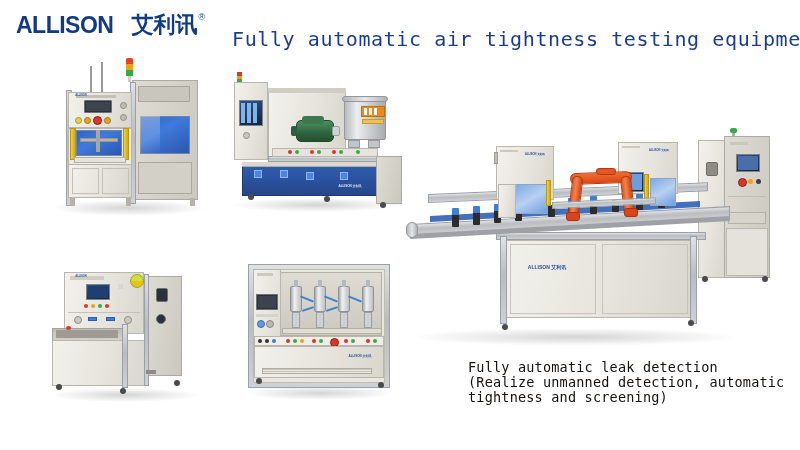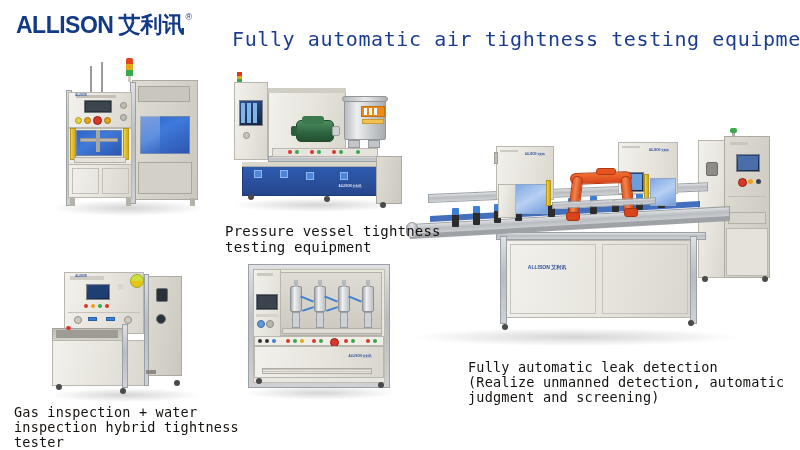--- a/index.html
+++ b/index.html
@@ -14,21 +14,21 @@
 
   
   .logo{position:absolute;left:16px;top:14px;display:flex;align-items:flex-start;}
   .logo-en{
     font-family:"Liberation Sans", sans-serif;
     font-weight:bold;font-size:23px;letter-spacing:-0.5px;
     color:#123a86;line-height:1;
   }
   .logo-cn{
     font-family:"DejaVu Sans", sans-serif;
-    font-weight:bold;font-size:22px;color:#123a86;margin-left:5px;line-height:1;
+    font-weight:bold;font-size:22px;color:#123a86;margin-left:18px;line-height:1;
   }
   .logo-r{
     font-family:"Liberation Sans", sans-serif;
     font-size:9px;color:#123a86;margin-left:1px;margin-top:-2px;
   }
   .title{
     position:absolute;left:232px;top:27px;
     font-family:"DejaVu Sans Mono", monospace;
     font-size:20px;color:#1b3d8f;letter-spacing:0.6px;white-space:nowrap;
   }
@@ -374,22 +374,17 @@
     <div class="bx" style="left:170px;top:44px;width:62px;height:12px;border-radius:6px;background:linear-gradient(180deg,#f2702f,#d9441a);border:1px solid #b33913;transform:rotate(-2deg);"></div>
     <div class="bx" style="left:170px;top:48px;width:11px;height:42px;border-radius:5px;background:linear-gradient(90deg,#e8541f,#f2844b 40%,#cc4416);border:1px solid #b33913;transform:rotate(7deg);"></div>
     <div class="bx" style="left:222px;top:48px;width:11px;height:40px;border-radius:5px;background:linear-gradient(90deg,#e8541f,#f2844b 40%,#cc4416);border:1px solid #b33913;transform:rotate(-6deg);"></div>
     <div class="bx" style="left:166px;top:84px;width:14px;height:9px;border-radius:3px;background:#d9441a;border:1px solid #a83510;"></div>
     <div class="bx" style="left:224px;top:80px;width:14px;height:9px;border-radius:3px;background:#d9441a;border:1px solid #a83510;"></div>
     <div class="bx" style="left:196px;top:40px;width:20px;height:7px;border-radius:3px;background:#e8541f;border:1px solid #b33913;"></div>
 
     <div class="bx alum" style="left:152px;top:74px;width:104px;height:7px;transform:skewY(-2.6deg);transform-origin:left center;"></div>
   </div>
 
-  <div class="cap" id="cap-2">Pressure vessel tightness
-testing equipment</div>
-  <div class="cap" id="cap-3">Gas inspection + water
-inspection hybrid tightness
-tester</div>
   <div class="cap" id="cap-5">    Fully automatic leak detection
 (Realize unmanned detection, automatic
-judgment and screening)</div>
+tightness and screening)</div>
 
 </div>
 
 </body></html>

